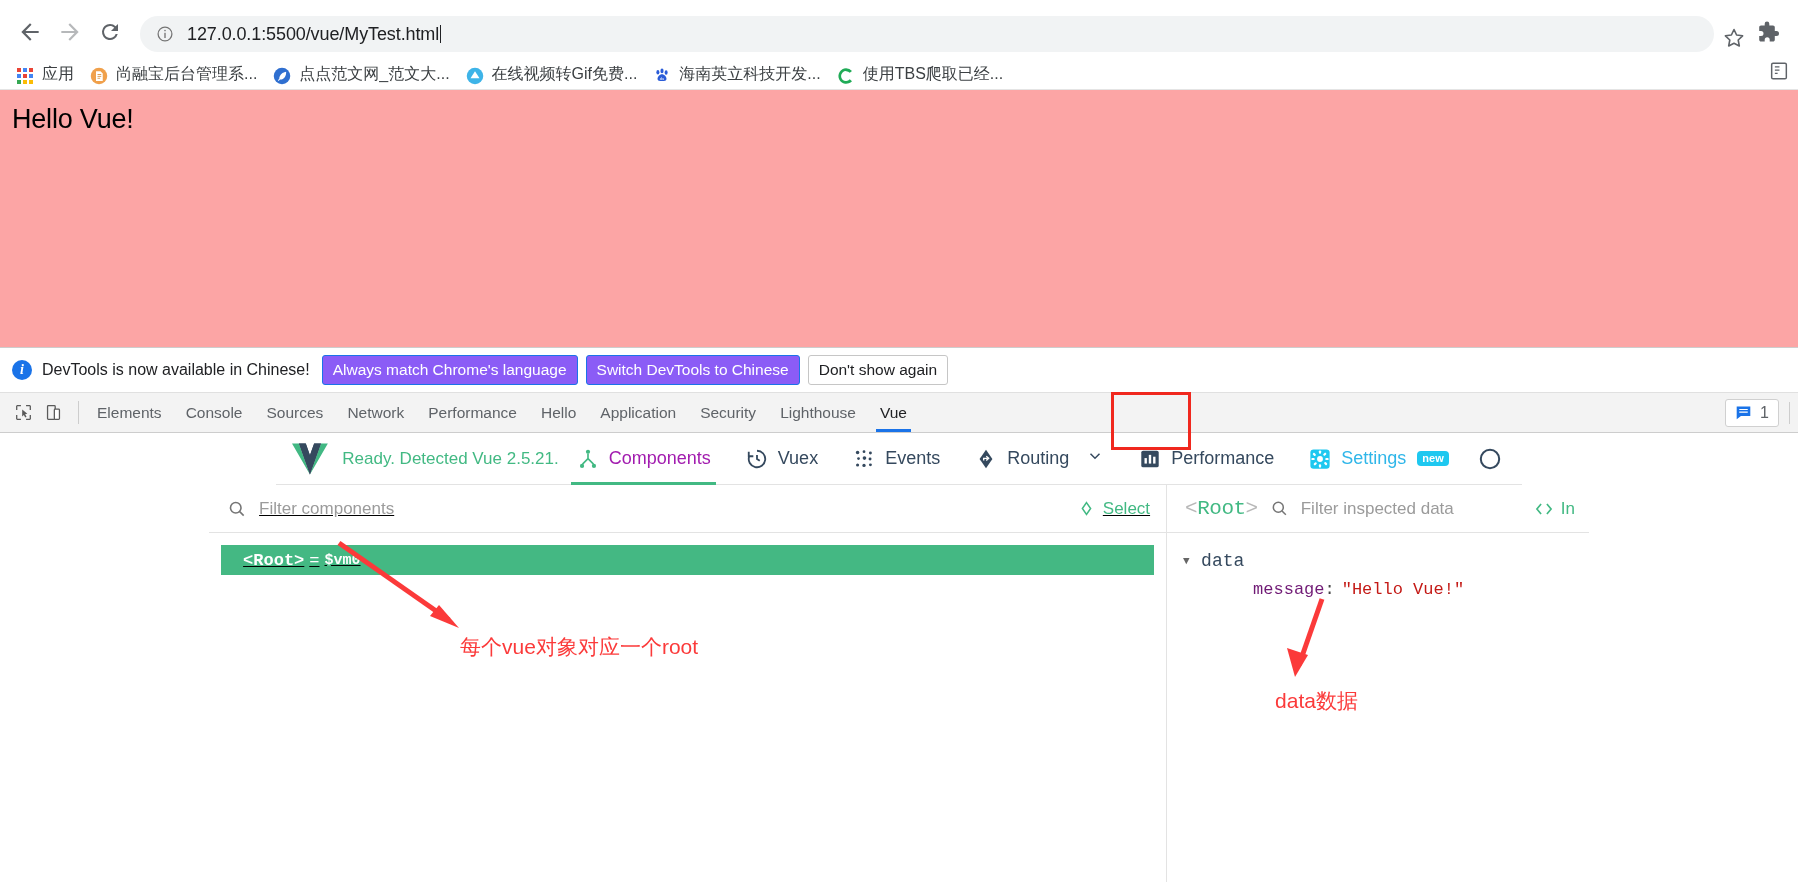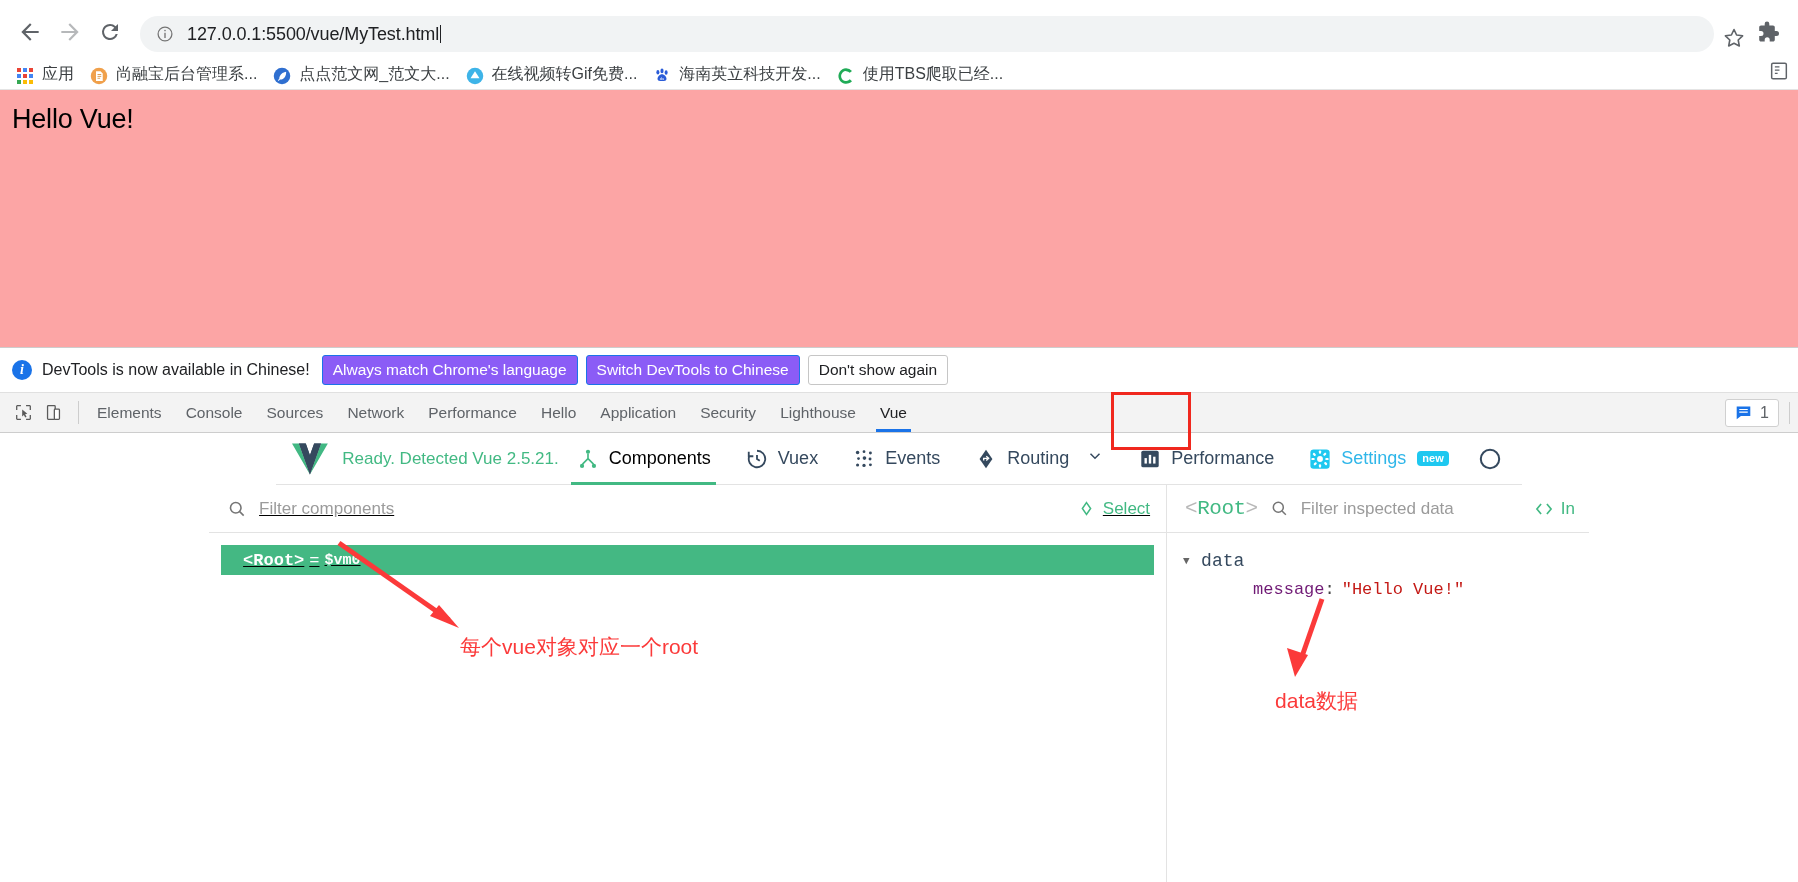--- a/index.html
+++ b/index.html
@@ -220,21 +220,21 @@
   .vue-nav { margin-left: auto; display:flex; align-items: stretch; height: 52px; }
   .vue-nav-item {
     display:flex; align-items:center; gap:9px;
     padding: 0 17px;
     cursor: pointer;
     font-size: 18px;
     color: #35495e;
     position: relative;
     white-space: nowrap;
   }
-  .vue-nav-item.active { color: #000000; }
+  .vue-nav-item.active { color: #a21caf; }
   .vue-nav-item.active::after {
     content:"";
     position: absolute; left: 12px; right: 12px; bottom: 0;
     height: 3px; background: #42b983;
   }
   .vue-nav-item .ni { width:24px; height:24px; display:flex; align-items:center; justify-content:center; flex:0 0 auto;}
   .badge-new {
     background: #1ec8f0; color:#fff;
     font-size: 11px; font-weight:700;
     border-radius: 4px; padding: 1px 5px 2px;

